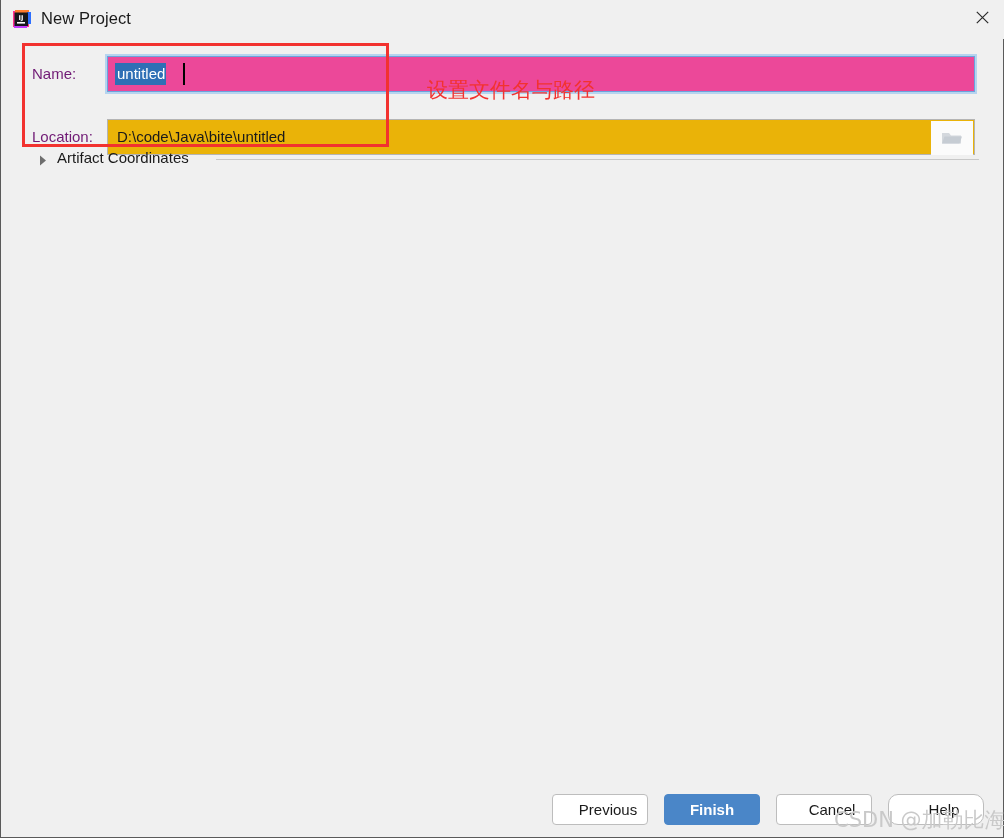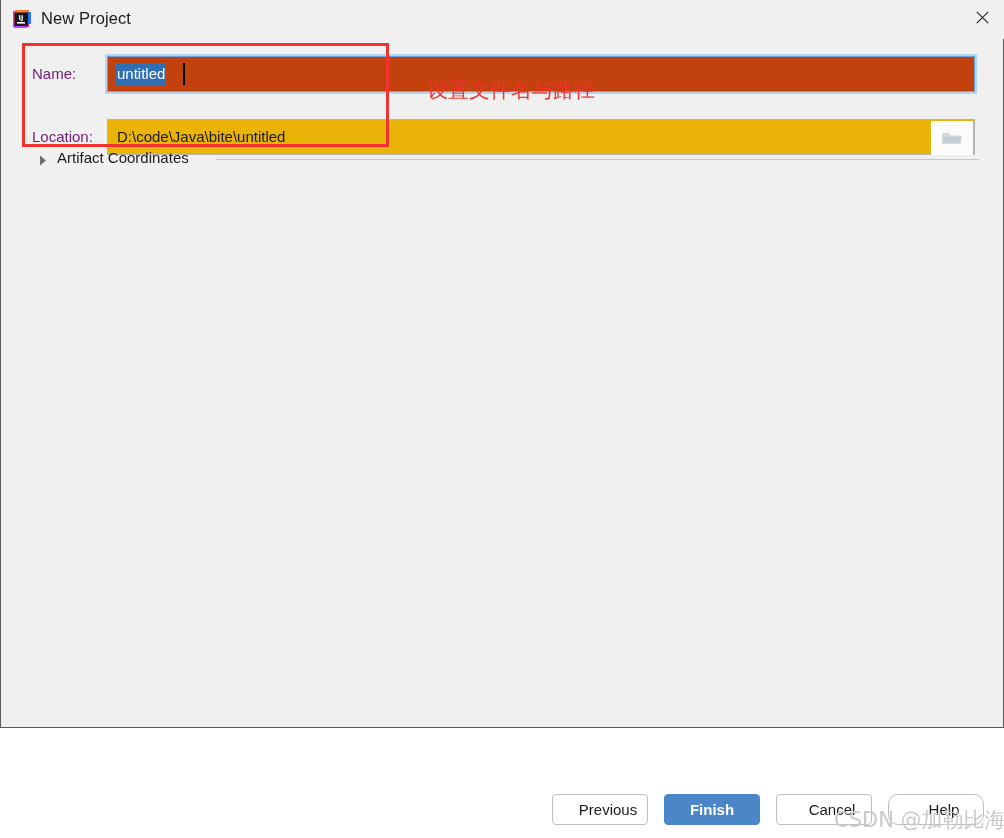--- a/index.html
+++ b/index.html
@@ -14,21 +14,21 @@
     font-family: "Liberation Sans", sans-serif;
     -webkit-font-smoothing: antialiased;
   }
 
   
   .dialog {
     position: absolute;
     left: 0;
     top: 0;
     width: 1004px;
-    height: 728px;
+    height: 838px;
     background: #f0f0f0;
     border-left: 1px solid #5a5a5a;
     border-right: 1px solid #5a5a5a;
     border-bottom: 1px solid #5a5a5a;
     box-sizing: border-box;
   }
 
   
   .titlebar {
     position: absolute;
@@ -96,21 +96,21 @@
     box-sizing: border-box;
   }
 
   
   .input-focus {
     position: absolute;
     left: 0;
     top: 0;
     width: 868px;
     height: 36px;
-    background: #c2410c;
+    background: #ec4899;
     border: 1px solid #6ba3dd;
     outline: 2px solid #b6d4ef;
     outline-offset: 0px;
     box-sizing: border-box;
   }
   .input-focus .value-sel {
     position: absolute;
     left: 7px;
     top: 6px;
     padding: 1px 1px 2px 2px;

